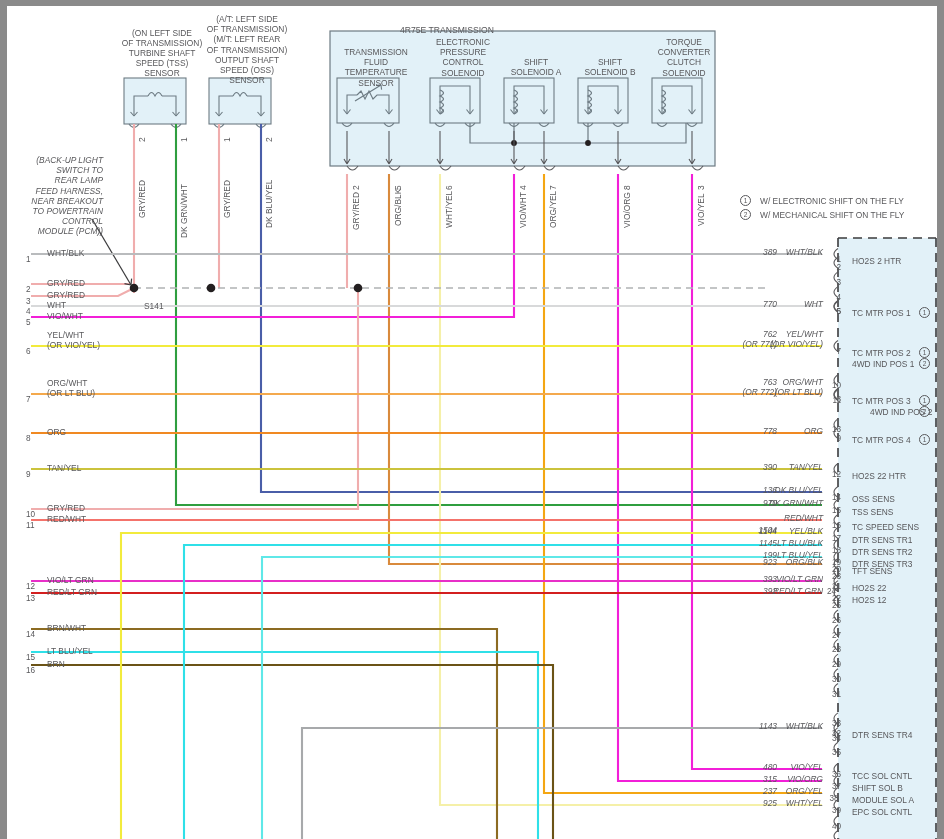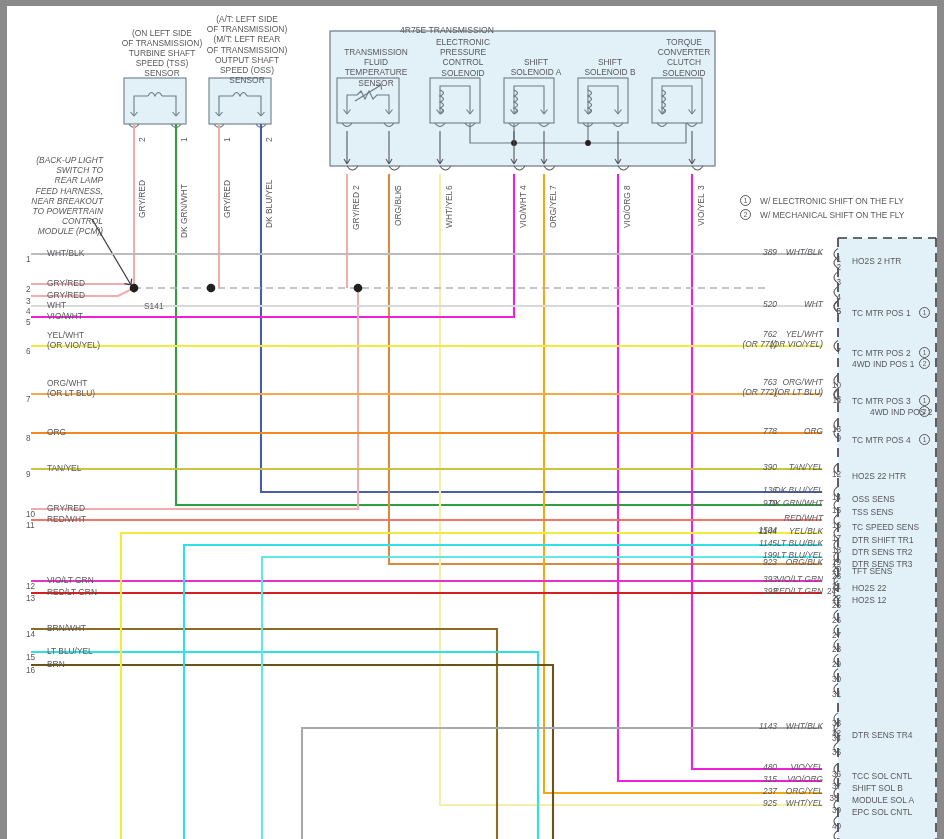--- a/index.html
+++ b/index.html
@@ -376,21 +376,21 @@
 <div id="conn-host">
       <div class="pinnum" style="left: 820px; top: 248.5px; width: 14px; text-align: right;">1</div>
       <div class="lbl r" style="left: 690px; top: 240.8px; width: 80px;">389</div>
       <div class="lbl r" style="left: 700px; top: 240.8px; width: 116px;">WHT/BLK</div>
       <div class="lbl" style="left: 845px; top: 250px;">HO2S 2 HTR</div>
       <div class="pinnum" style="left: 820px; top: 257.2px; width: 14px; text-align: right;">2</div>
       <div class="pinnum" style="left: 820px; top: 271.9px; width: 14px; text-align: right;">3</div>
       <div class="pinnum" style="left: 820px; top: 286.6px; width: 14px; text-align: right;">4</div>
       <div class="pinnum" style="left: 820px; top: 301.3px; width: 14px; text-align: right;">5</div>
       <div class="pinnum" style="left: 820px; top: 300.5px; width: 14px; text-align: right;">6</div>
-      <div class="lbl r" style="left: 690px; top: 292.8px; width: 80px;">520</div>
+      <div class="lbl r" style="left: 690px; top: 292.8px; width: 80px;">770</div>
       <div class="lbl r" style="left: 700px; top: 292.8px; width: 116px;">WHT</div>
       <div class="lbl" style="left: 845px; top: 302px;">TC MTR POS 1</div>
       <div class="circnum" style="left: 912px; top: 301px;">1</div>
       <div class="pinnum" style="left: 820px; top: 340.5px; width: 14px; text-align: right;">7</div>
       <div class="lbl r" style="left: 690px; top: 322.6px; width: 80px;">762
 (OR 771)</div>
       <div class="lbl r" style="left: 700px; top: 322.6px; width: 116px;">YEL/WHT
 (OR VIO/YEL)</div>
       <div class="lbl" style="left: 845px; top: 342px;">TC MTR POS 2</div>
       <div class="circnum" style="left: 912px; top: 341px;">1</div>
@@ -425,21 +425,21 @@
       <div class="lbl r" style="left: 690px; top: 491.8px; width: 80px;">970</div>
       <div class="lbl r" style="left: 700px; top: 491.8px; width: 116px;">DK GRN/WHT</div>
       <div class="lbl" style="left: 845px; top: 501px;">TSS SENS</div>
       <div class="pinnum" style="left: 820px; top: 514.5px; width: 14px; text-align: right;">16</div>
       <div class="lbl r" style="left: 690px; top: 506.8px; width: 80px; margin-top: 12px;">1504</div>
       <div class="lbl r" style="left: 700px; top: 506.8px; width: 116px;">RED/WHT</div>
       <div class="lbl" style="left: 845px; top: 516px;">TC SPEED SENS</div>
       <div class="pinnum" style="left: 820px; top: 527.5px; width: 14px; text-align: right;">17</div>
       <div class="lbl r" style="left: 690px; top: 519.8px; width: 80px;">1144</div>
       <div class="lbl r" style="left: 700px; top: 519.8px; width: 116px;">YEL/BLK</div>
-      <div class="lbl" style="left: 845px; top: 529px;">DTR SHIFT TR1</div>
+      <div class="lbl" style="left: 845px; top: 529px;">DTR SENS TR1</div>
       <div class="pinnum" style="left: 820px; top: 539.5px; width: 14px; text-align: right;">18</div>
       <div class="lbl r" style="left: 690px; top: 531.8px; width: 80px;">1145</div>
       <div class="lbl r" style="left: 700px; top: 531.8px; width: 116px;">LT BLU/BLK</div>
       <div class="lbl" style="left: 845px; top: 541px;">DTR SENS TR2</div>
       <div class="pinnum" style="left: 820px; top: 551.5px; width: 14px; text-align: right;">19</div>
       <div class="lbl r" style="left: 690px; top: 543.8px; width: 80px;">199</div>
       <div class="lbl r" style="left: 700px; top: 543.8px; width: 116px;">LT BLU/YEL</div>
       <div class="lbl" style="left: 845px; top: 553px;">DTR SENS TR3</div>
       <div class="pinnum" style="left: 820px; top: 558.5px; width: 14px; text-align: right;">20</div>
       <div class="lbl r" style="left: 690px; top: 550.8px; width: 80px;">923</div>

